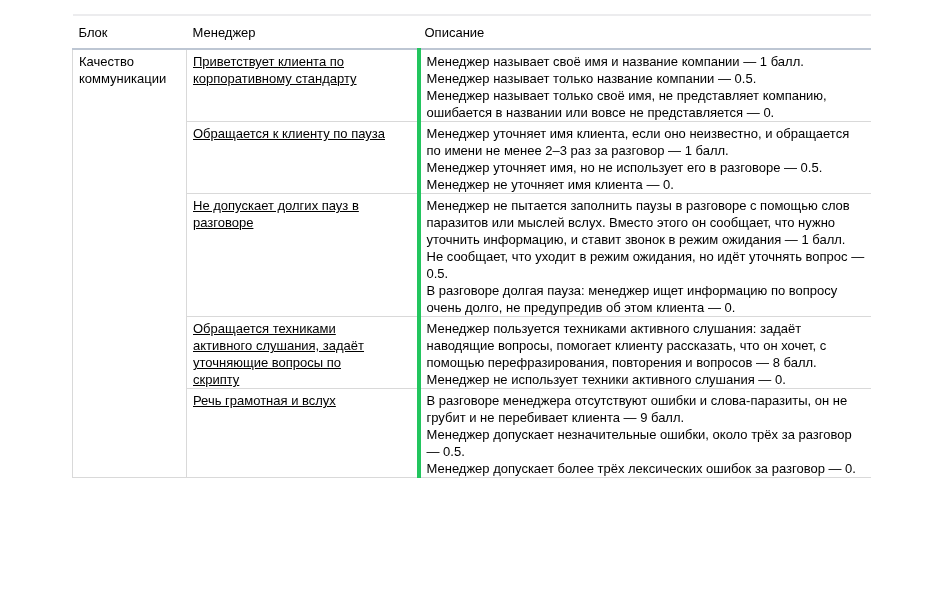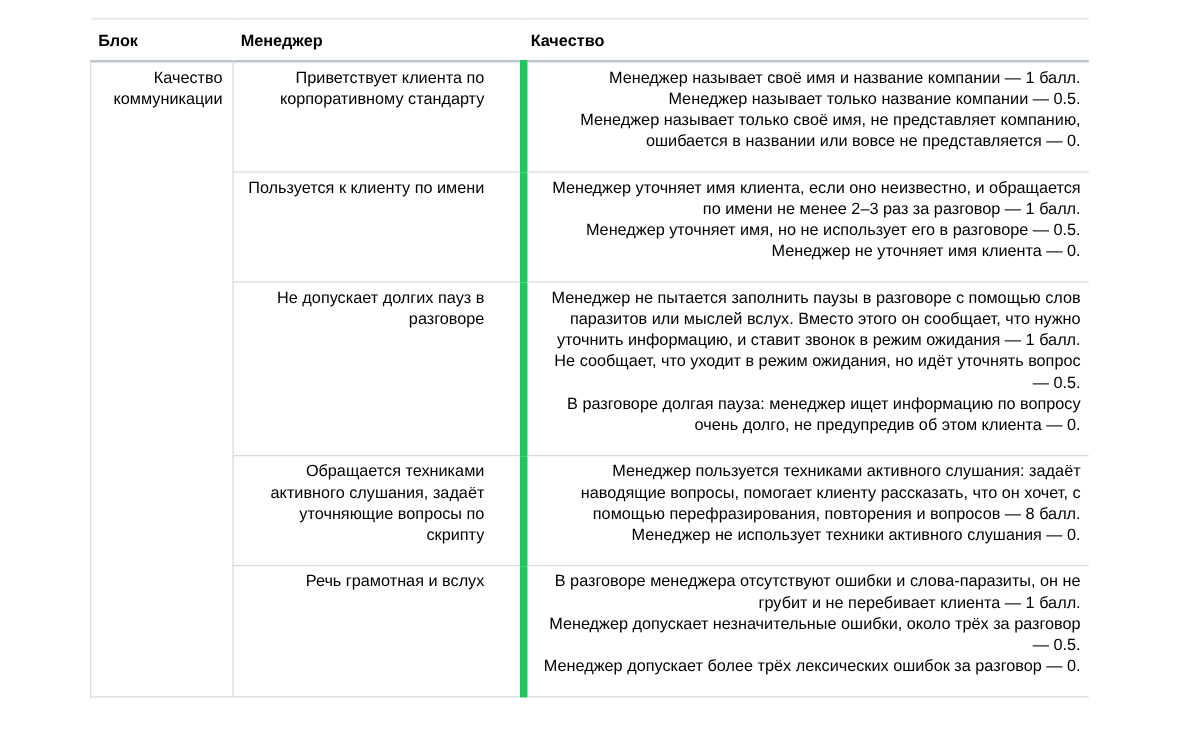--- a/index.html
+++ b/index.html
@@ -16,43 +16,43 @@
     border-collapse: collapse;
     table-layout: fixed;
     margin: 14px 0 0 72px;
     width: 798px;
     font-size: 13px;
     line-height: 17px;
   }
   .doc-table th {
     text-align: left;
     vertical-align: top;
-    font-weight: bold;
+    font-weight: normal;
     padding: 8px 8px 7px 6px;
     border-top: 2px solid #ececee;
     border-bottom: 2px solid #bdc6d3;
     white-space: nowrap;
     overflow: hidden;
   }
   .doc-table td {
     vertical-align: top;
-    padding: 3px 6px 16px 6px;
+    padding: 3px 6px 0 6px;
     border-bottom: 1px solid #d9d9d9;
     white-space: pre-line;
-    text-align: right;
   }
   .doc-table td.block-cell {
     border-left: 1px solid #d9d9d9;
     border-right: 1px solid #d9d9d9;
     border-bottom: 1px solid #d9d9d9;
     padding-right: 8px;
   }
   .doc-table td.criterion-cell {
-    border-right: 6px solid #22c55e;
+    border-right: 4px solid #22c55e;
     padding-right: 28px;
+    text-decoration: underline;
   }
   .doc-table td.description-cell {
     padding-right: 6px;
   }
   .col-block { width: 114px; }
   .col-criterion { width: 232px; }
   .col-description { width: 452px; }
 </style>
 </head>
 <body>
@@ -60,48 +60,48 @@
 <table class="doc-table">
   <colgroup>
     <col class="col-block">
     <col class="col-criterion">
     <col class="col-description">
   </colgroup>
   <thead>
     <tr>
       <th>Блок</th>
       <th>Менеджер</th>
-      <th>Качество</th>
+      <th>Описание</th>
     </tr>
   </thead>
   <tbody>
     <tr>
       <td class="block-cell" rowspan="5">Качество коммуникации</td>
       <td class="criterion-cell">Приветствует клиента по корпоративному стандарту</td>
       <td class="description-cell">Менеджер называет своё имя и название компании — 1 балл.
 Менеджер называет только название компании — 0.5.
 Менеджер называет только своё имя, не представляет компанию, ошибается в названии или вовсе не представляется — 0.</td>
     </tr>
     <tr>
-      <td class="criterion-cell">Пользуется к клиенту по имени</td>
+      <td class="criterion-cell">Обращается к клиенту по пауза</td>
       <td class="description-cell">Менеджер уточняет имя клиента, если оно неизвестно, и обращается по имени не менее 2–3 раз за разговор — 1 балл.
 Менеджер уточняет имя, но не использует его в разговоре — 0.5.
 Менеджер не уточняет имя клиента — 0.</td>
     </tr>
     <tr>
       <td class="criterion-cell">Не допускает долгих пауз в разговоре</td>
       <td class="description-cell">Менеджер не пытается заполнить паузы в разговоре с помощью слов паразитов или мыслей вслух. Вместо этого он сообщает, что нужно уточнить информацию, и ставит звонок в режим ожидания — 1 балл.
 Не сообщает, что уходит в режим ожидания, но идёт уточнять вопрос — 0.5.
 В разговоре долгая пауза: менеджер ищет информацию по вопросу очень долго, не предупредив об этом клиента — 0.</td>
     </tr>
     <tr>
       <td class="criterion-cell">Обращается техниками активного слушания, задаёт уточняющие вопросы по скрипту</td>
       <td class="description-cell">Менеджер пользуется техниками активного слушания: задаёт наводящие вопросы, помогает клиенту рассказать, что он хочет, с помощью перефразирования, повторения и вопросов — 8 балл.
 Менеджер не использует техники активного слушания — 0.</td>
     </tr>
     <tr>
       <td class="criterion-cell">Речь грамотная и вслух</td>
-      <td class="description-cell">В разговоре менеджера отсутствуют ошибки и слова-паразиты, он не грубит и не перебивает клиента — 1 балл.
+      <td class="description-cell">В разговоре менеджера отсутствуют ошибки и слова-паразиты, он не грубит и не перебивает клиента — 9 балл.
 Менеджер допускает незначительные ошибки, около трёх за разговор — 0.5.
 Менеджер допускает более трёх лексических ошибок за разговор — 0.</td>
     </tr>
   </tbody>
 </table>
 
 </body></html>

